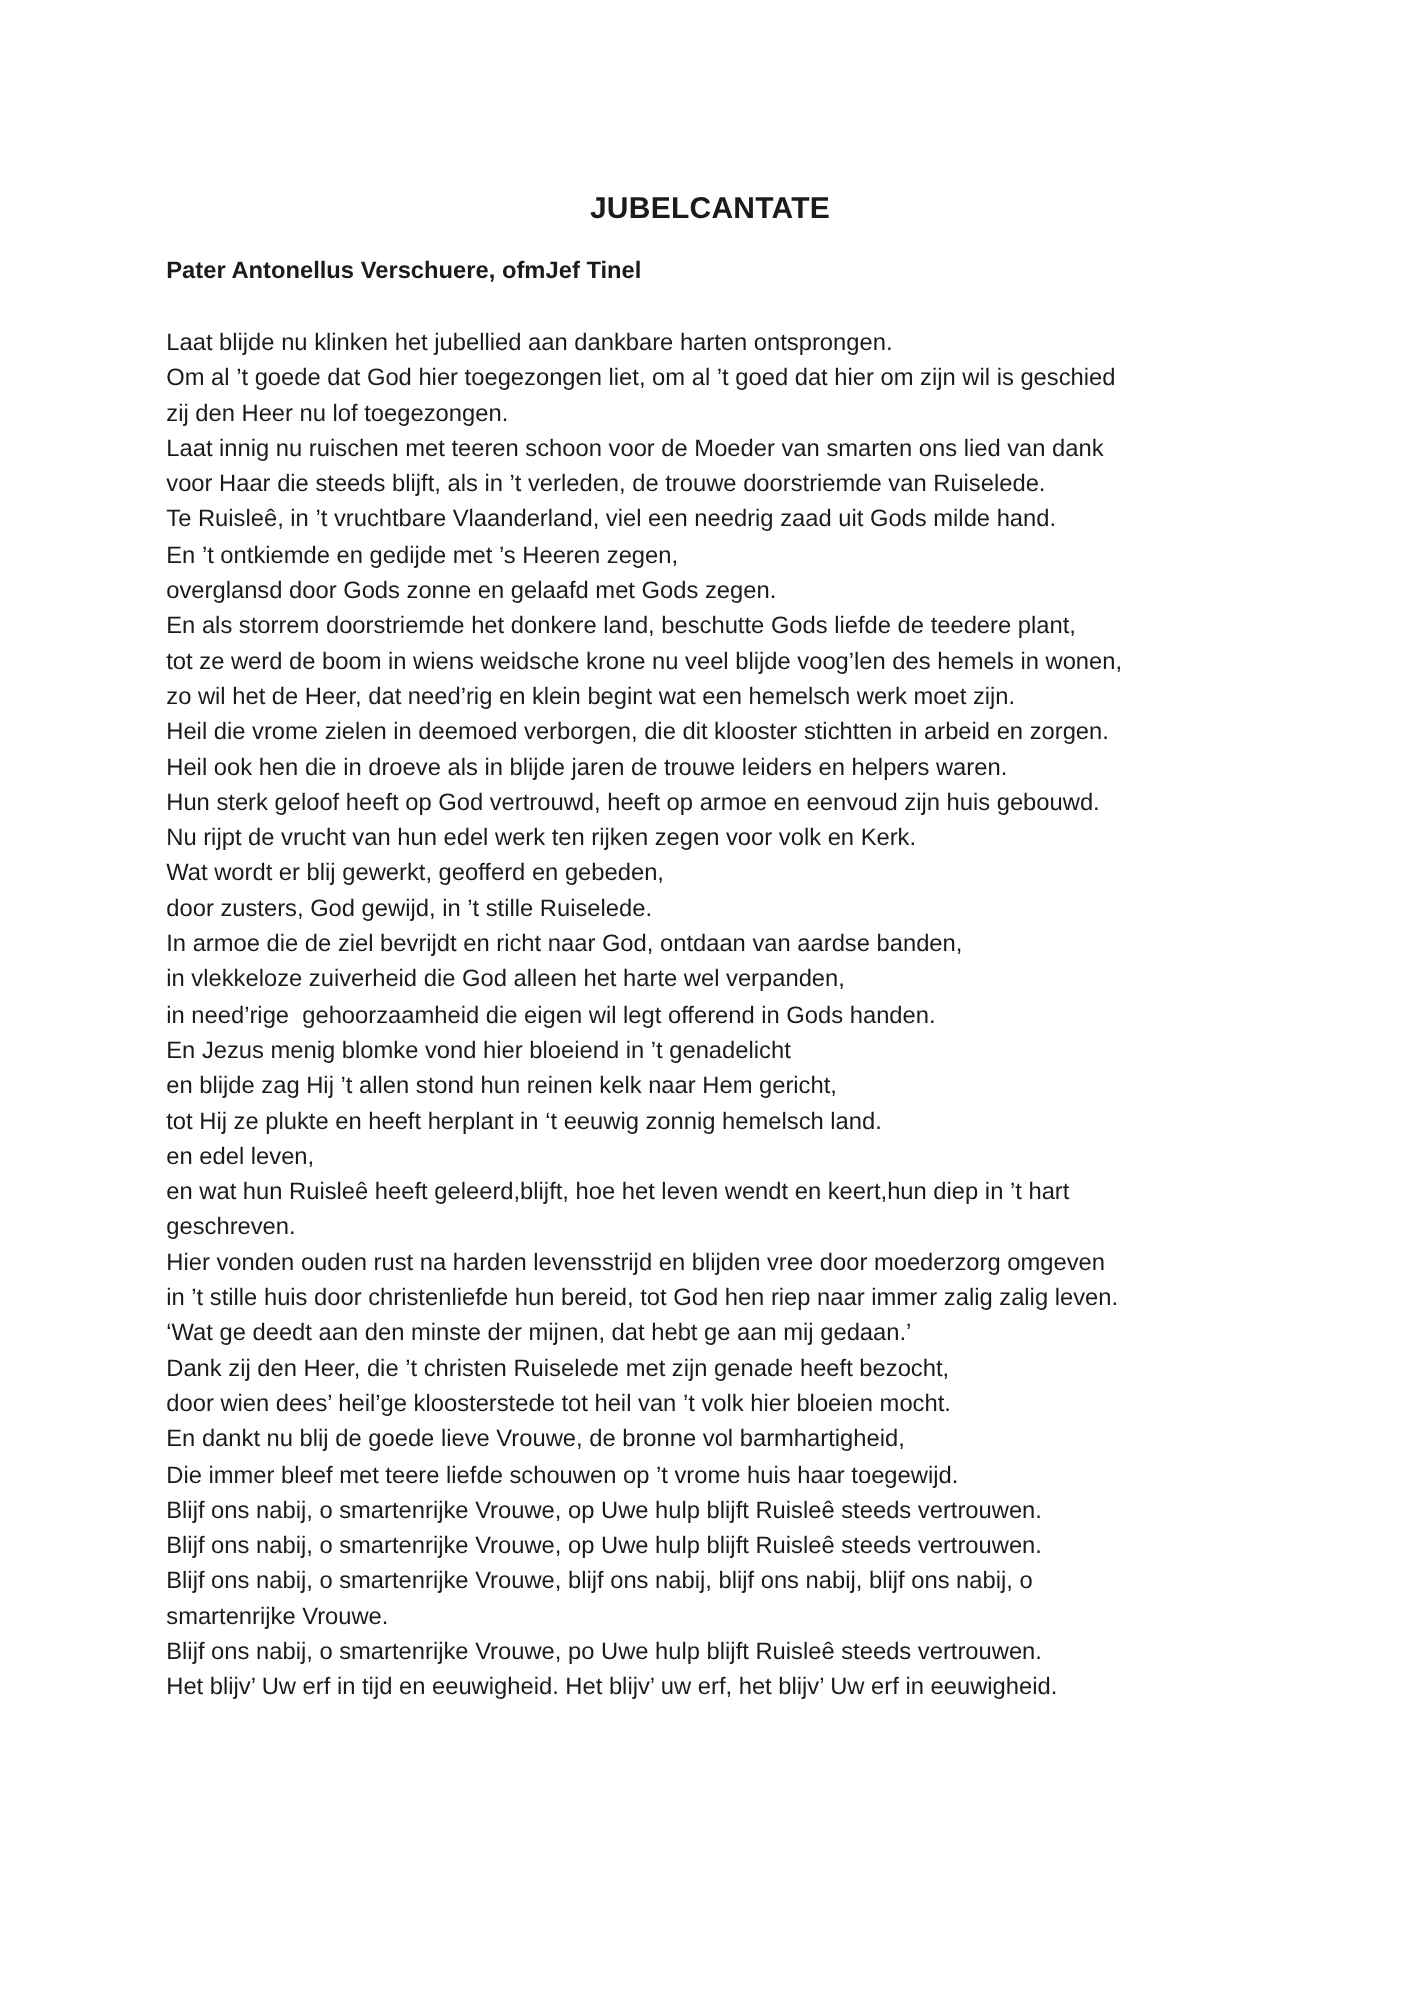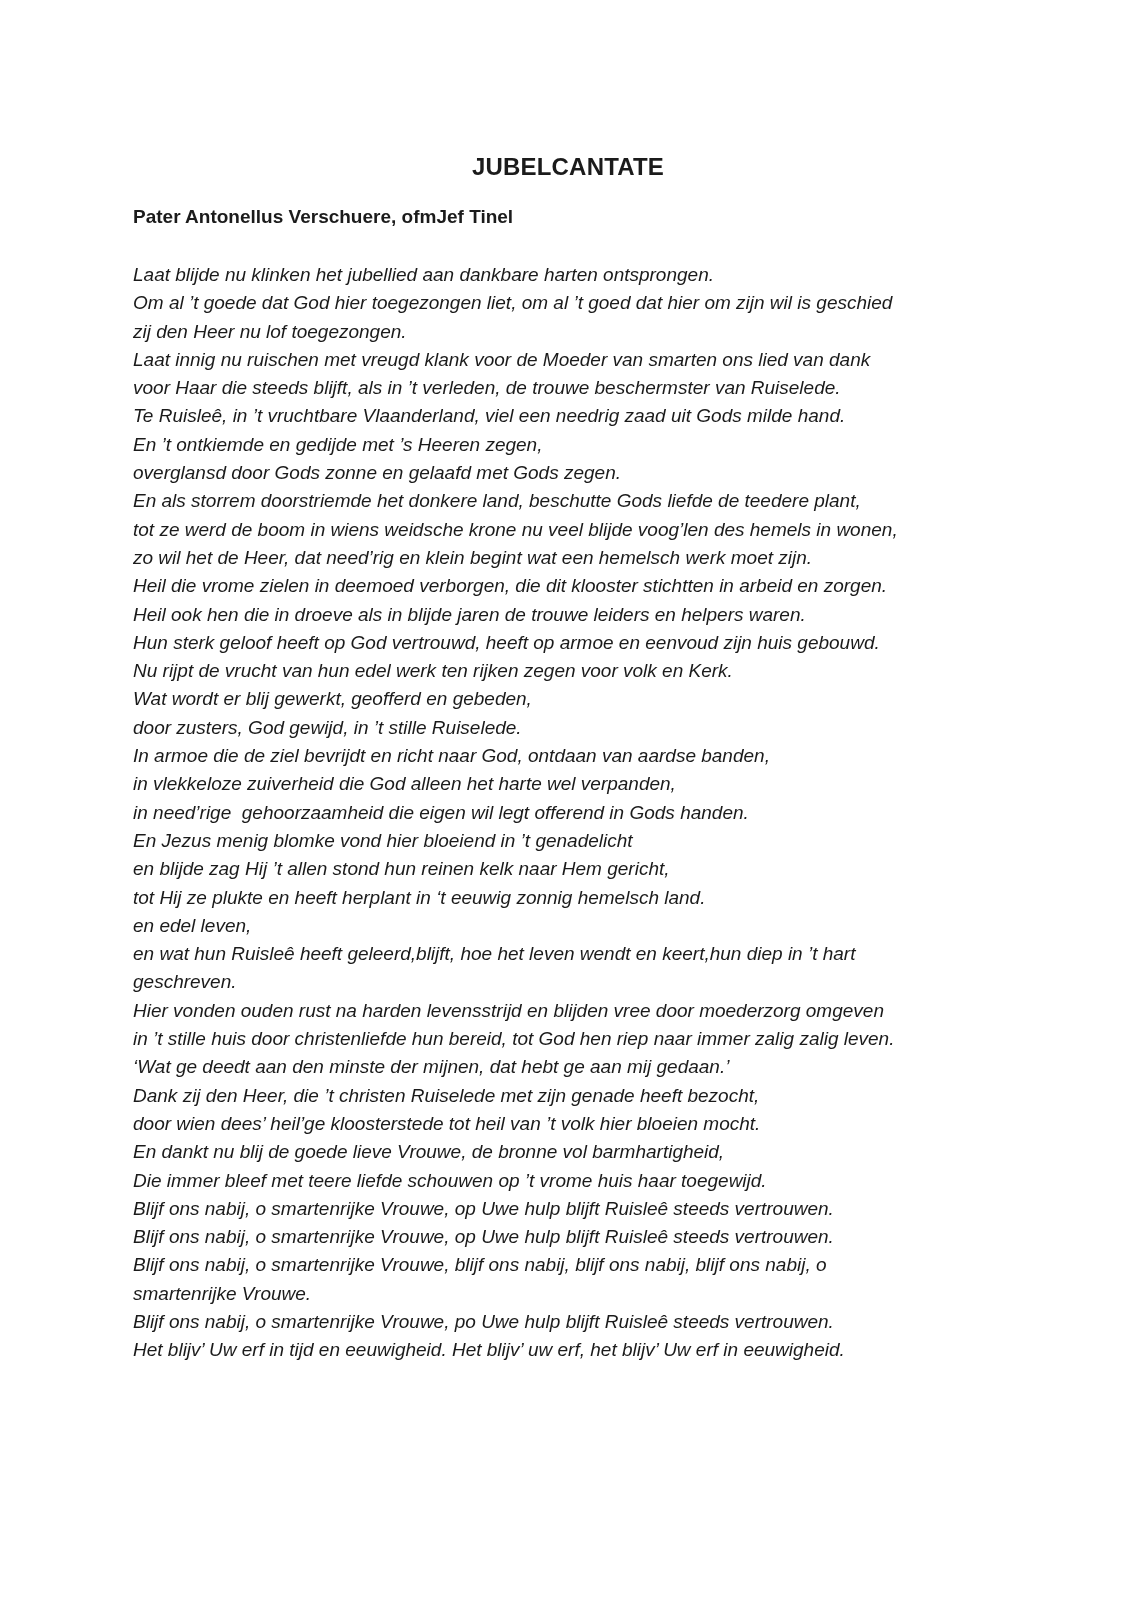--- a/index.html
+++ b/index.html
@@ -43,21 +43,20 @@
     color: #1b1b1b;
   }
   .body-text {
     position: absolute;
     top: 261px;
     left: 133px;
     width: 900px;
     font-size: 19px;
     line-height: 28.3px;
     color: #1b1b1b;
-    font-style: italic;
   }
   .line {
     white-space: pre;
   }
 </style>
 </head>
 <body>
 
 <div class="page">
 
@@ -65,22 +64,22 @@
 
   <div class="byline">
     <span>Pater Antonellus Verschuere, ofm</span>
     <span>Jef Tinel</span>
   </div>
 
   <div class="body-text">
     <div class="line">Laat blijde nu klinken het jubellied aan dankbare harten ontsprongen.</div>
     <div class="line">Om al ’t goede dat God hier toegezongen liet, om al ’t goed dat hier om zijn wil is geschied</div>
     <div class="line">zij den Heer nu lof toegezongen.</div>
-    <div class="line">Laat innig nu ruischen met vreugd klank voor de Moeder van smarten ons lied van dank</div>
-    <div class="line">voor Haar die steeds blijft, als in ’t verleden, de trouwe beschermster van Ruiselede.</div>
+    <div class="line">Laat innig nu ruischen met teeren schoon voor de Moeder van smarten ons lied van dank</div>
+    <div class="line">voor Haar die steeds blijft, als in ’t verleden, de trouwe doorstriemde van Ruiselede.</div>
     <div class="line">Te Ruisleê, in ’t vruchtbare Vlaanderland, viel een needrig zaad uit Gods milde hand.</div>
     <div class="line">En ’t ontkiemde en gedijde met ’s Heeren zegen,</div>
     <div class="line">overglansd door Gods zonne en gelaafd met Gods zegen.</div>
     <div class="line">En als storrem doorstriemde het donkere land, beschutte Gods liefde de teedere plant,</div>
     <div class="line">tot ze werd de boom in wiens weidsche krone nu veel blijde voog’len des hemels in wonen,</div>
     <div class="line">zo wil het de Heer, dat need’rig en klein begint wat een hemelsch werk moet zijn.</div>
     <div class="line">Heil die vrome zielen in deemoed verborgen, die dit klooster stichtten in arbeid en zorgen.</div>
     <div class="line">Heil ook hen die in droeve als in blijde jaren de trouwe leiders en helpers waren.</div>
     <div class="line">Hun sterk geloof heeft op God vertrouwd, heeft op armoe en eenvoud zijn huis gebouwd.</div>
     <div class="line">Nu rijpt de vrucht van hun edel werk ten rijken zegen voor volk en Kerk.</div>

